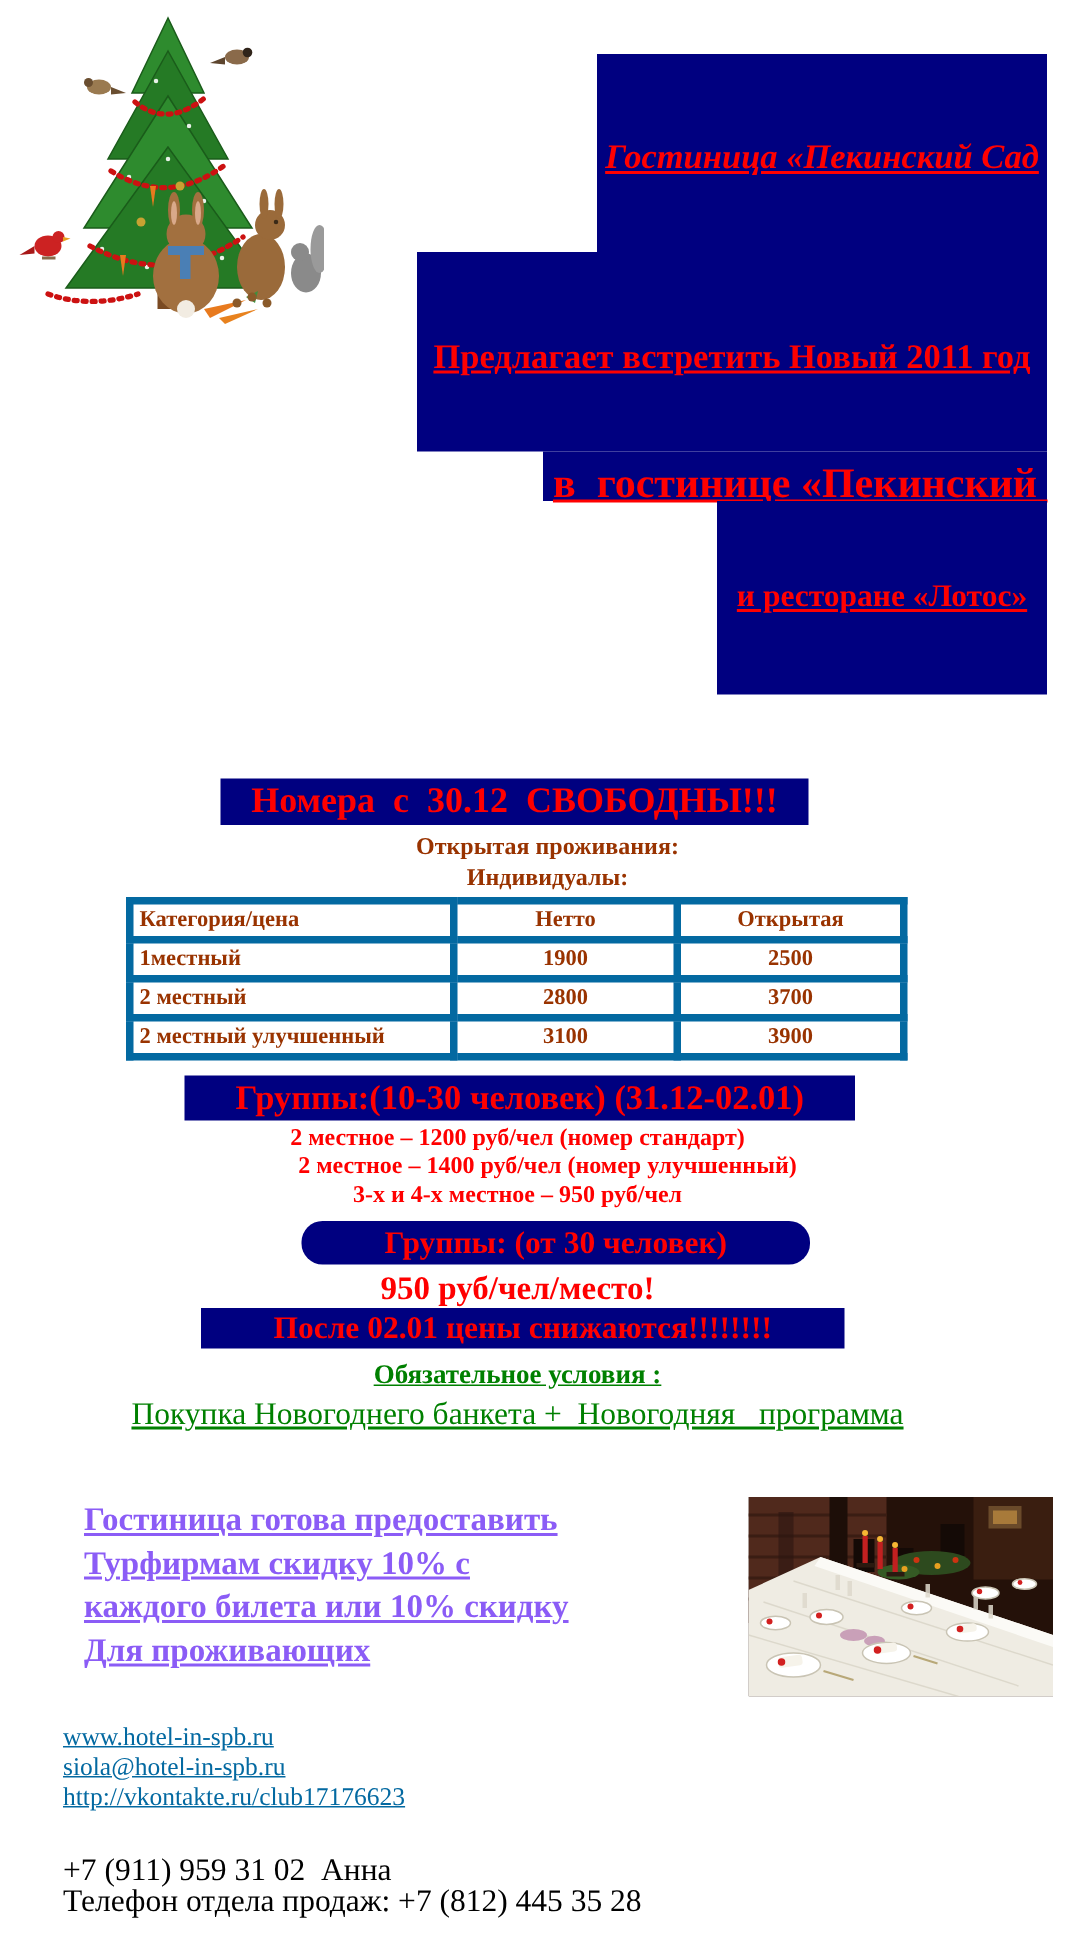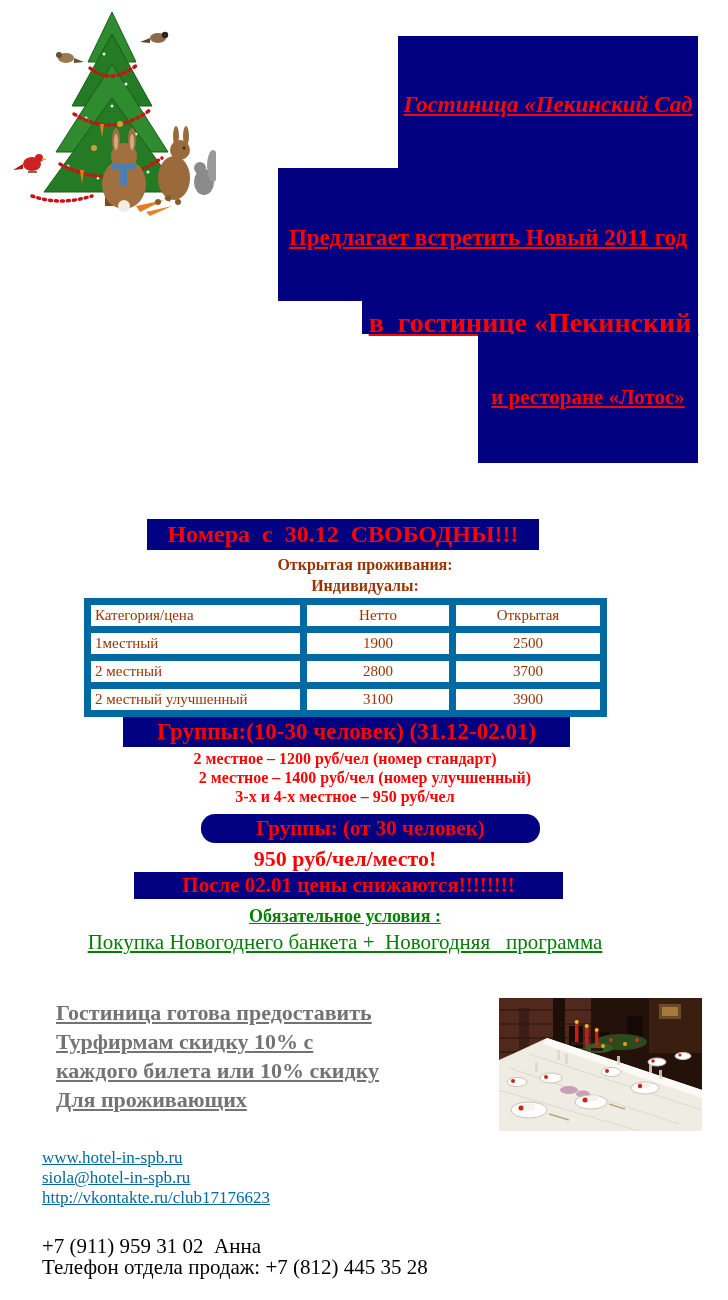--- a/index.html
+++ b/index.html
@@ -23,35 +23,35 @@
   .banner{position:absolute;background:#000080;color:#ff0000;font-weight:bold;
           text-align:center;}
   .banner-free{left:147px;top:519px;width:392px;height:31px;font-size:24px;line-height:31px;}
   .banner-g1{left:123px;top:717px;width:447px;height:30px;font-size:23px;line-height:30px;}
   .banner-g2{left:201px;top:814px;width:339px;height:29px;font-size:21px;line-height:29px;border-radius:14px;}
   .banner-g3{left:134px;top:872px;width:429px;height:27px;font-size:21px;line-height:27px;}
   
   .maroon{color:#993300;font-weight:bold;}
   .subtitle{left:30px;width:670px;text-align:center;font-size:16px;}
   .price-table{position:absolute;left:84px;top:598px;border-collapse:collapse;table-layout:fixed;}
-  .price-table td,.price-table th{border:7px solid #0369a1;color:#993300;font-weight:normal;
+  .price-table td,.price-table th{border:5px solid #0369a1;color:#993300;font-weight:bold;
       font-size:15px;height:21px;padding:0 2px;font-family:"Liberation Serif",serif;margin-left:24px;}
   .price-table .c{text-align:center;}
   .price-table .l{text-align:left;padding-left:4px;}
   
   .redline{left:0px;width:690px;text-align:center;color:#ff0000;font-weight:bold;
            font-size:16px;line-height:19px;}
   .bigred{left:0px;width:690px;text-align:center;color:#ff0000;font-weight:bold;font-size:22px;}
   
   .green1{left:0px;width:690px;text-align:center;color:#008000;font-weight:bold;
           font-size:18px;text-decoration:underline;}
   .green2{left:0px;width:690px;text-align:center;color:#008000;font-size:21px;
           text-decoration:underline;}
   
-  .discount{left:56px;top:998px;width:440px;color:#737373;font-weight:bold;font-size:22px;
+  .discount{left:56px;top:998px;width:440px;color:#8b5cf6;font-weight:bold;font-size:22px;
             line-height:29px;}
   .discount div{text-decoration:underline;}
   
   .links{left:42px;top:1148px;font-size:17px;line-height:20px;}
   .links a{color:#0369a1;text-decoration:underline;display:block;}
   .phones{left:42px;top:1236px;color:#000000;font-size:21px;line-height:21px;}
   
   .tree-wrap{left:8px;top:6px;width:208px;height:212px;}
   .photo-wrap{left:499px;top:998px;width:203px;height:133px;}
 </style>

